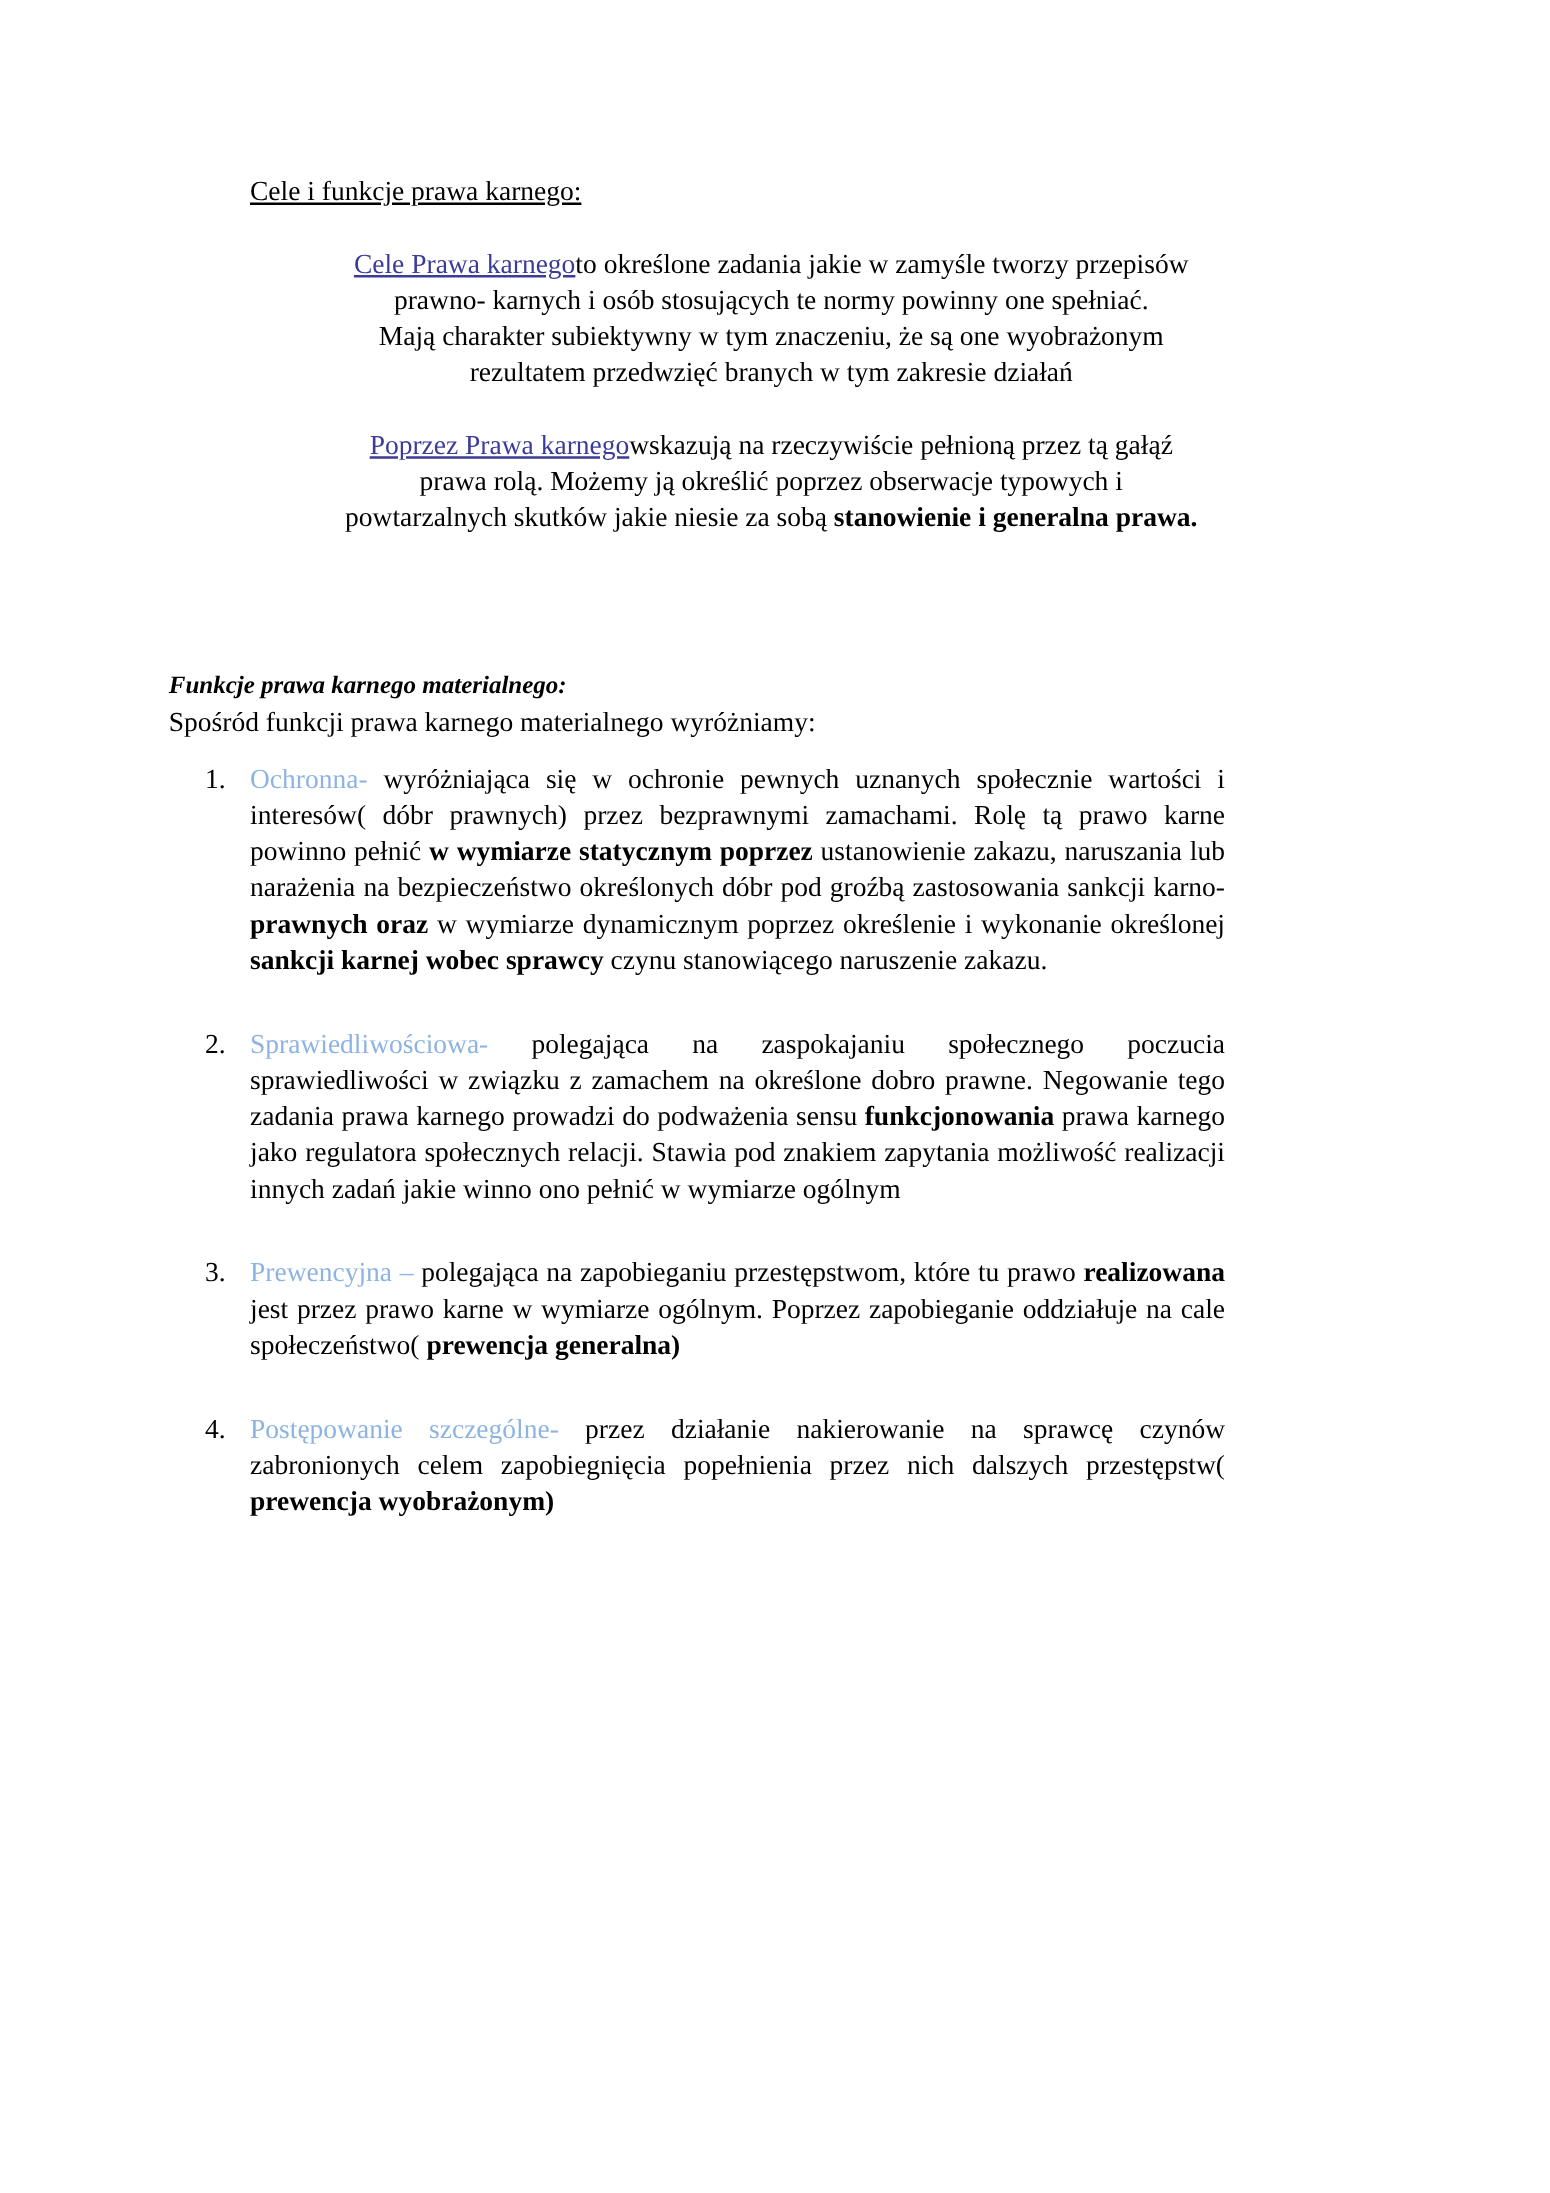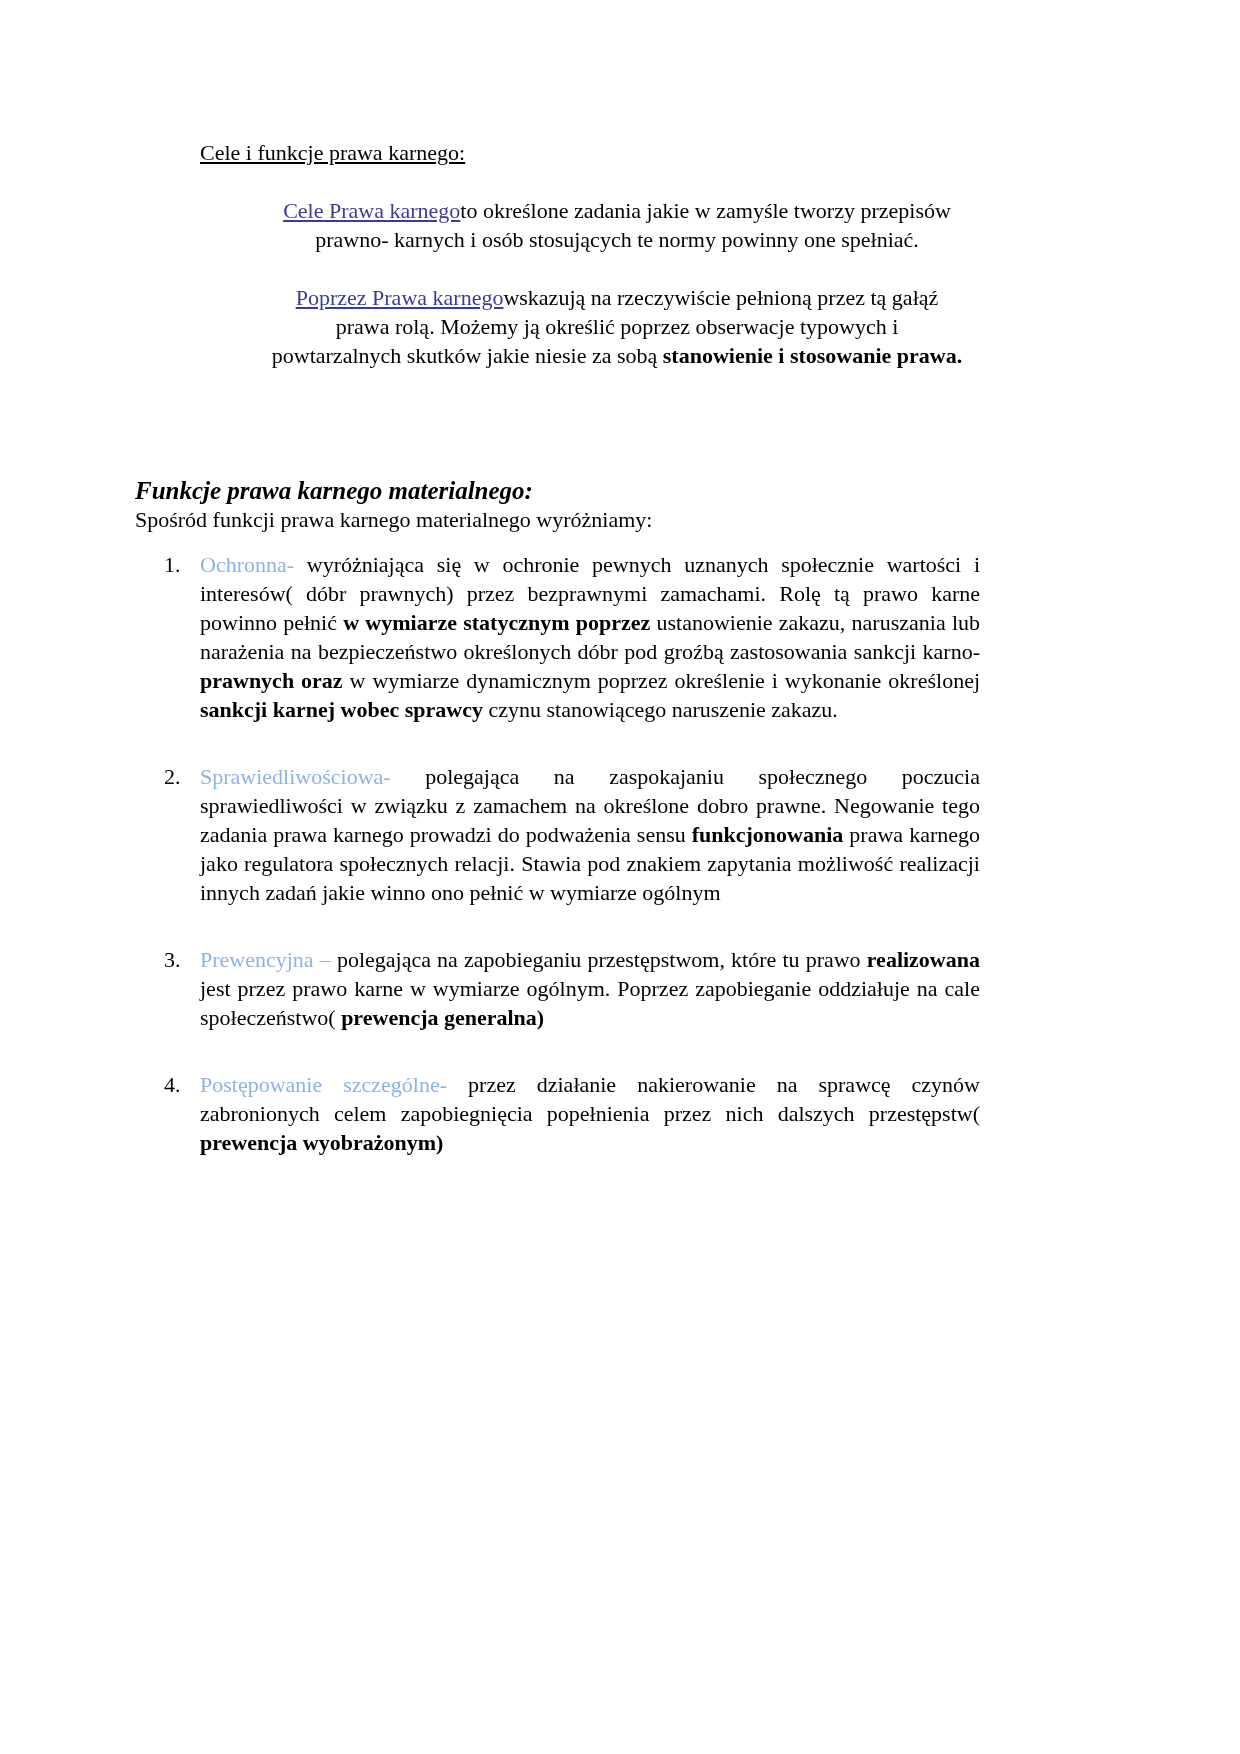--- a/index.html
+++ b/index.html
@@ -34,21 +34,21 @@
   .para-gap { margin-top: 29px; }
   .seg-plain { color: #000000; }
   .seg-link {
     color: var(--link-color, #3b3b98);
     text-decoration: underline;
   }
   .seg-term { color: var(--term-color, #8db3e2); }
   .seg-bold { font-weight: 700; }
   .section-heading {
     margin: 106px 0 0 135px;
-    font-size: 25px;
+    font-size: 20px;
     line-height: 29px;
     font-weight: 700;
     font-style: italic;
   }
   .section-intro {
     margin: 0 0 16px 135px;
     font-size: 22px;
     line-height: 29px;
   }
   ol.functions {
@@ -75,21 +75,22 @@
 </style>
 </head>
 <body>
 
 <div class="page">
 
   <h1 class="doc-title">Cele i funkcje prawa karnego:</h1>
 
   <div class="intro-block">
     <p class="para"><span class="seg-link">Cele Prawa karnego</span><span class="seg-plain">to określone zadania jakie w zamyśle tworzy przepisów prawno- karnych i osób stosujących te normy powinny one spełniać.</span></p>
-    <p class="para para-gap"><span class="seg-link">Poprzez Prawa karnego</span><span class="seg-plain">wskazują na rzeczywiście pełnioną przez tą gałąź prawa rolą. Możemy ją określić poprzez obserwacje typowych i powtarzalnych skutków jakie niesie za sobą </span><span class="seg-bold">stanowienie i stosowanie prawa.</span></p>
+    <p class="para"><span class="seg-plain">Mają charakter subiektywny w tym znaczeniu, że są one wyobrażonym rezultatem przedwzięć branych w tym zakresie działań</span></p>
+    <p class="para para-gap"><span class="seg-link">Poprzez Prawa karnego</span><span class="seg-plain">wskazują na rzeczywiście pełnioną przez tą gałąź prawa rolą. Możemy ją określić poprzez obserwacje typowych i powtarzalnych skutków jakie niesie za sobą </span><span class="seg-bold">stanowienie i generalna prawa.</span></p>
   </div>
 
   <h2 class="section-heading">Funkcje prawa karnego materialnego:</h2>
 
   <p class="section-intro">Spośród funkcji prawa karnego materialnego wyróżniamy:</p>
 
   <ol class="functions">
     <li>
       <span class="li-num">1.</span>
       <span><span class="seg-term">Ochronna-</span><span class="seg-plain"> wyróżniająca się w ochronie pewnych uznanych społecznie wartości i interesów( dóbr prawnych) przez bezprawnymi zamachami. Rolę tą prawo karne powinno pełnić </span><span class="seg-bold">w wymiarze statycznym poprzez</span><span class="seg-plain"> ustanowienie zakazu, naruszania lub narażenia na bezpieczeństwo określonych dóbr pod groźbą zastosowania sankcji karno-</span><span class="seg-bold">prawnych oraz</span><span class="seg-plain"> w wymiarze dynamicznym poprzez określenie i wykonanie określonej </span><span class="seg-bold">sankcji karnej wobec sprawcy</span><span class="seg-plain"> czynu stanowiącego naruszenie zakazu.</span></span>

